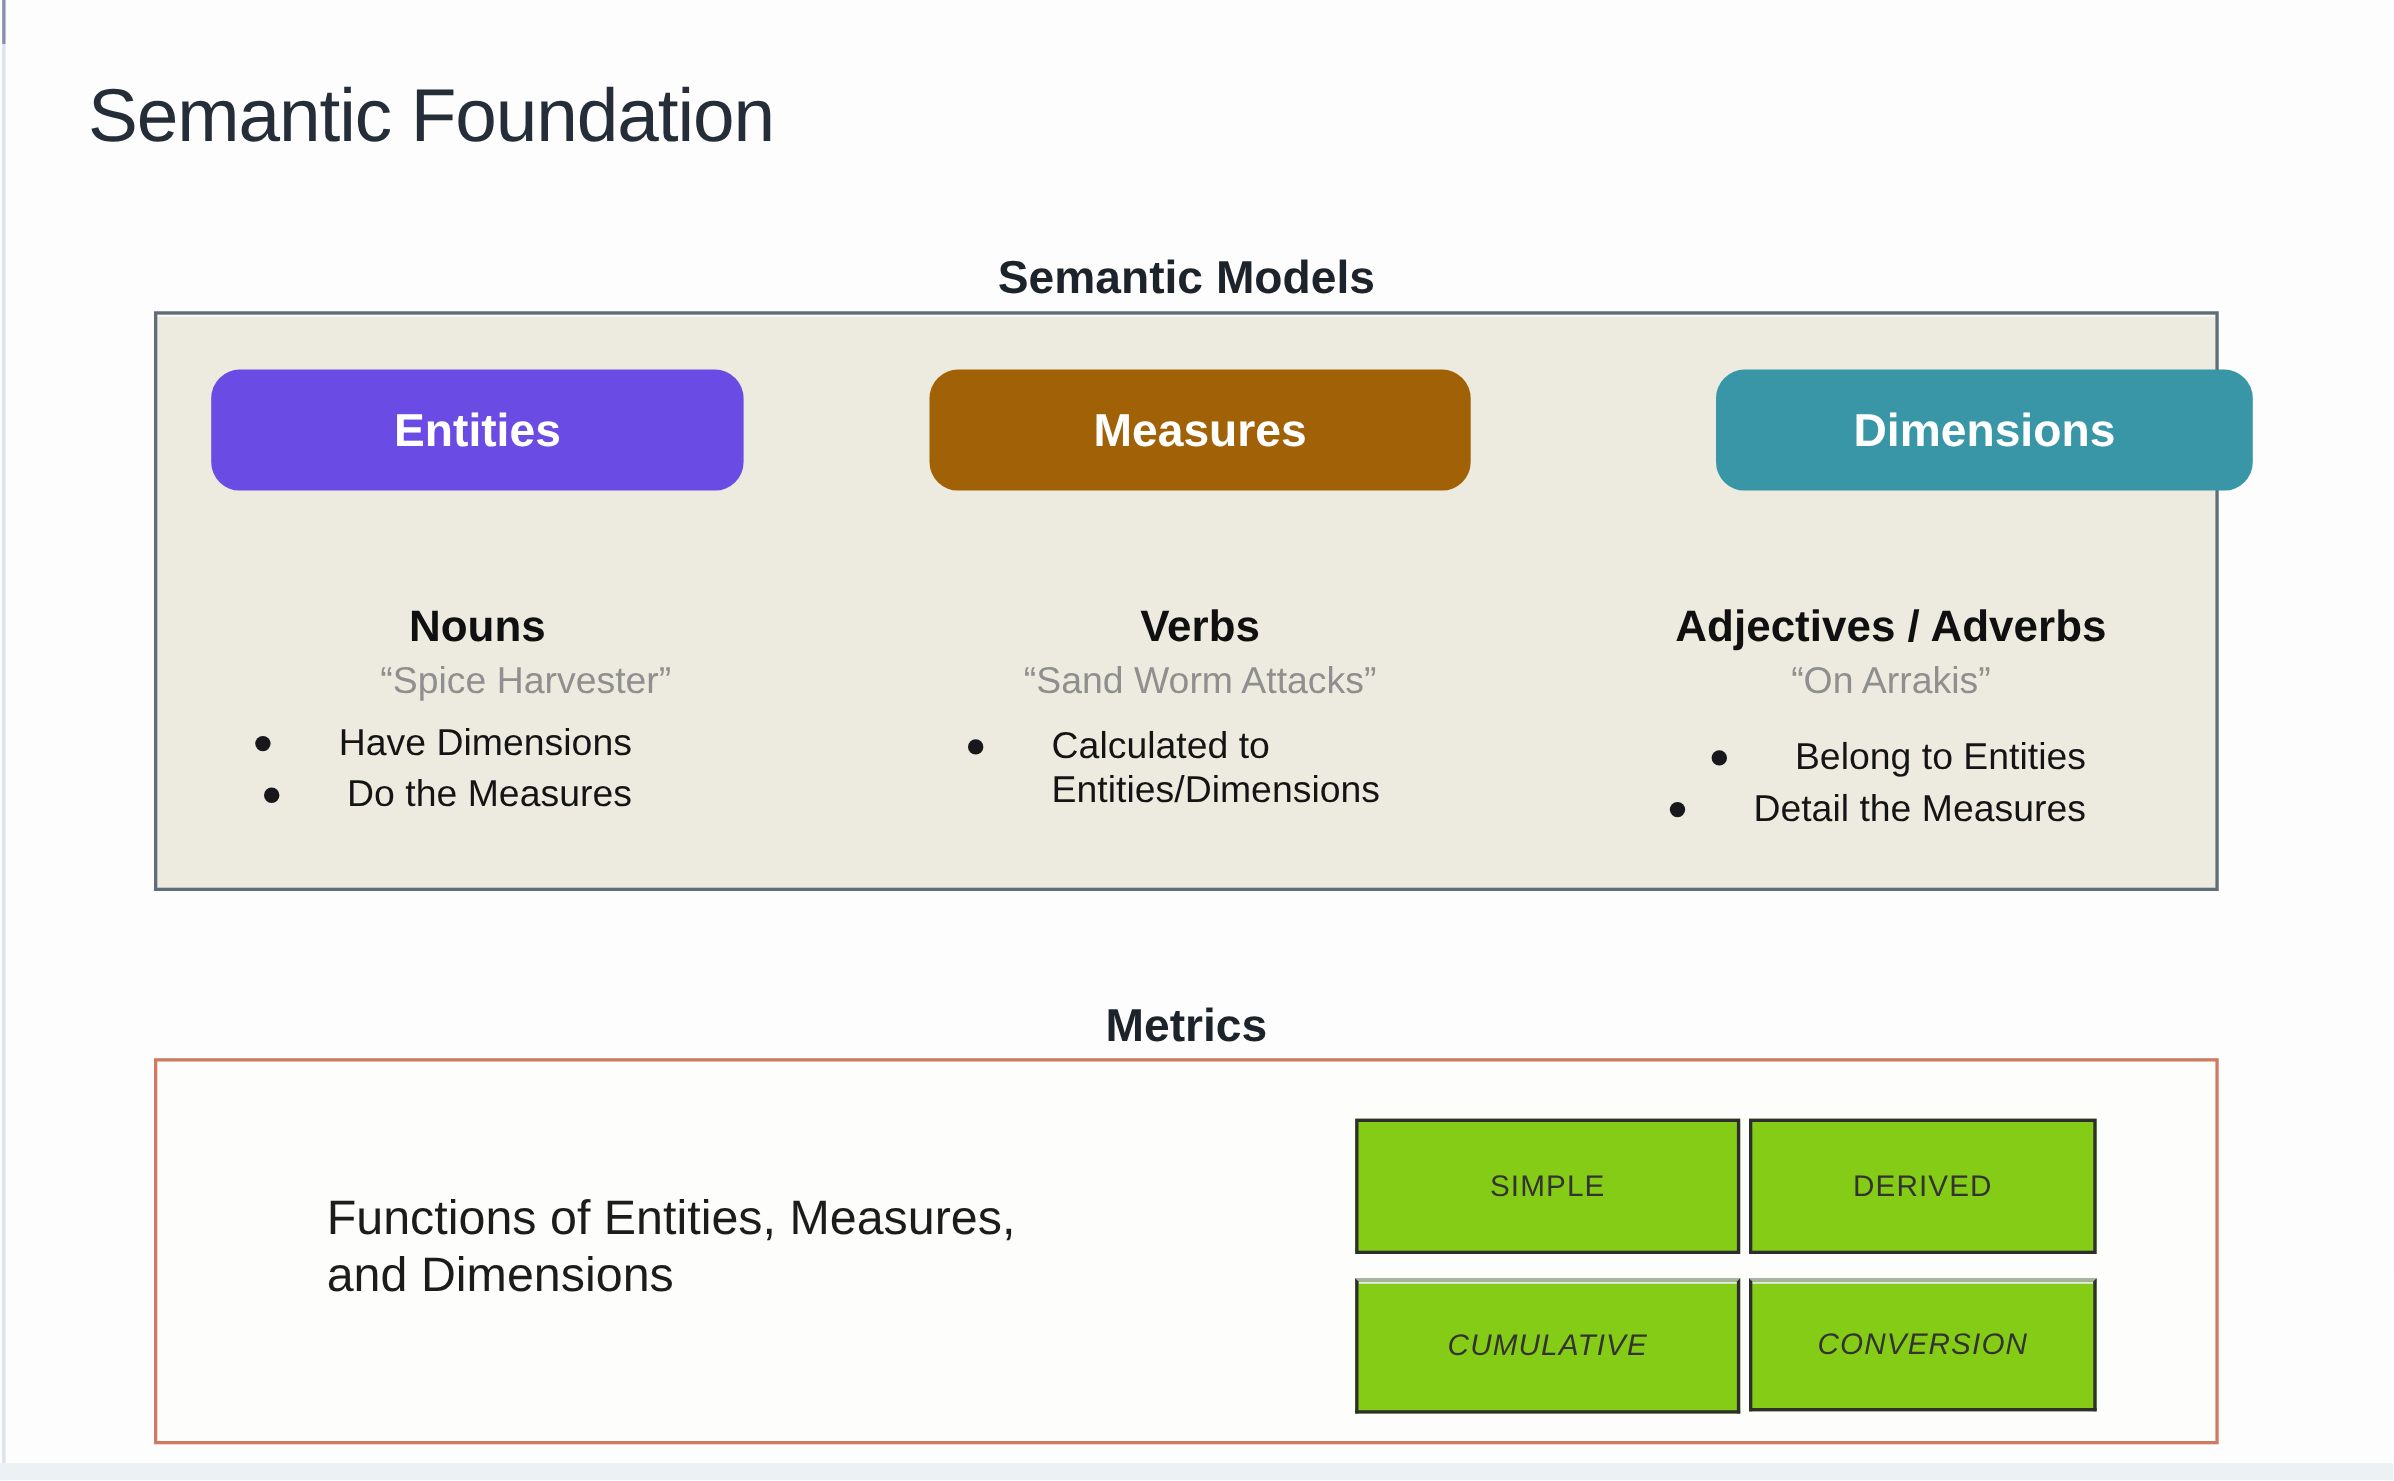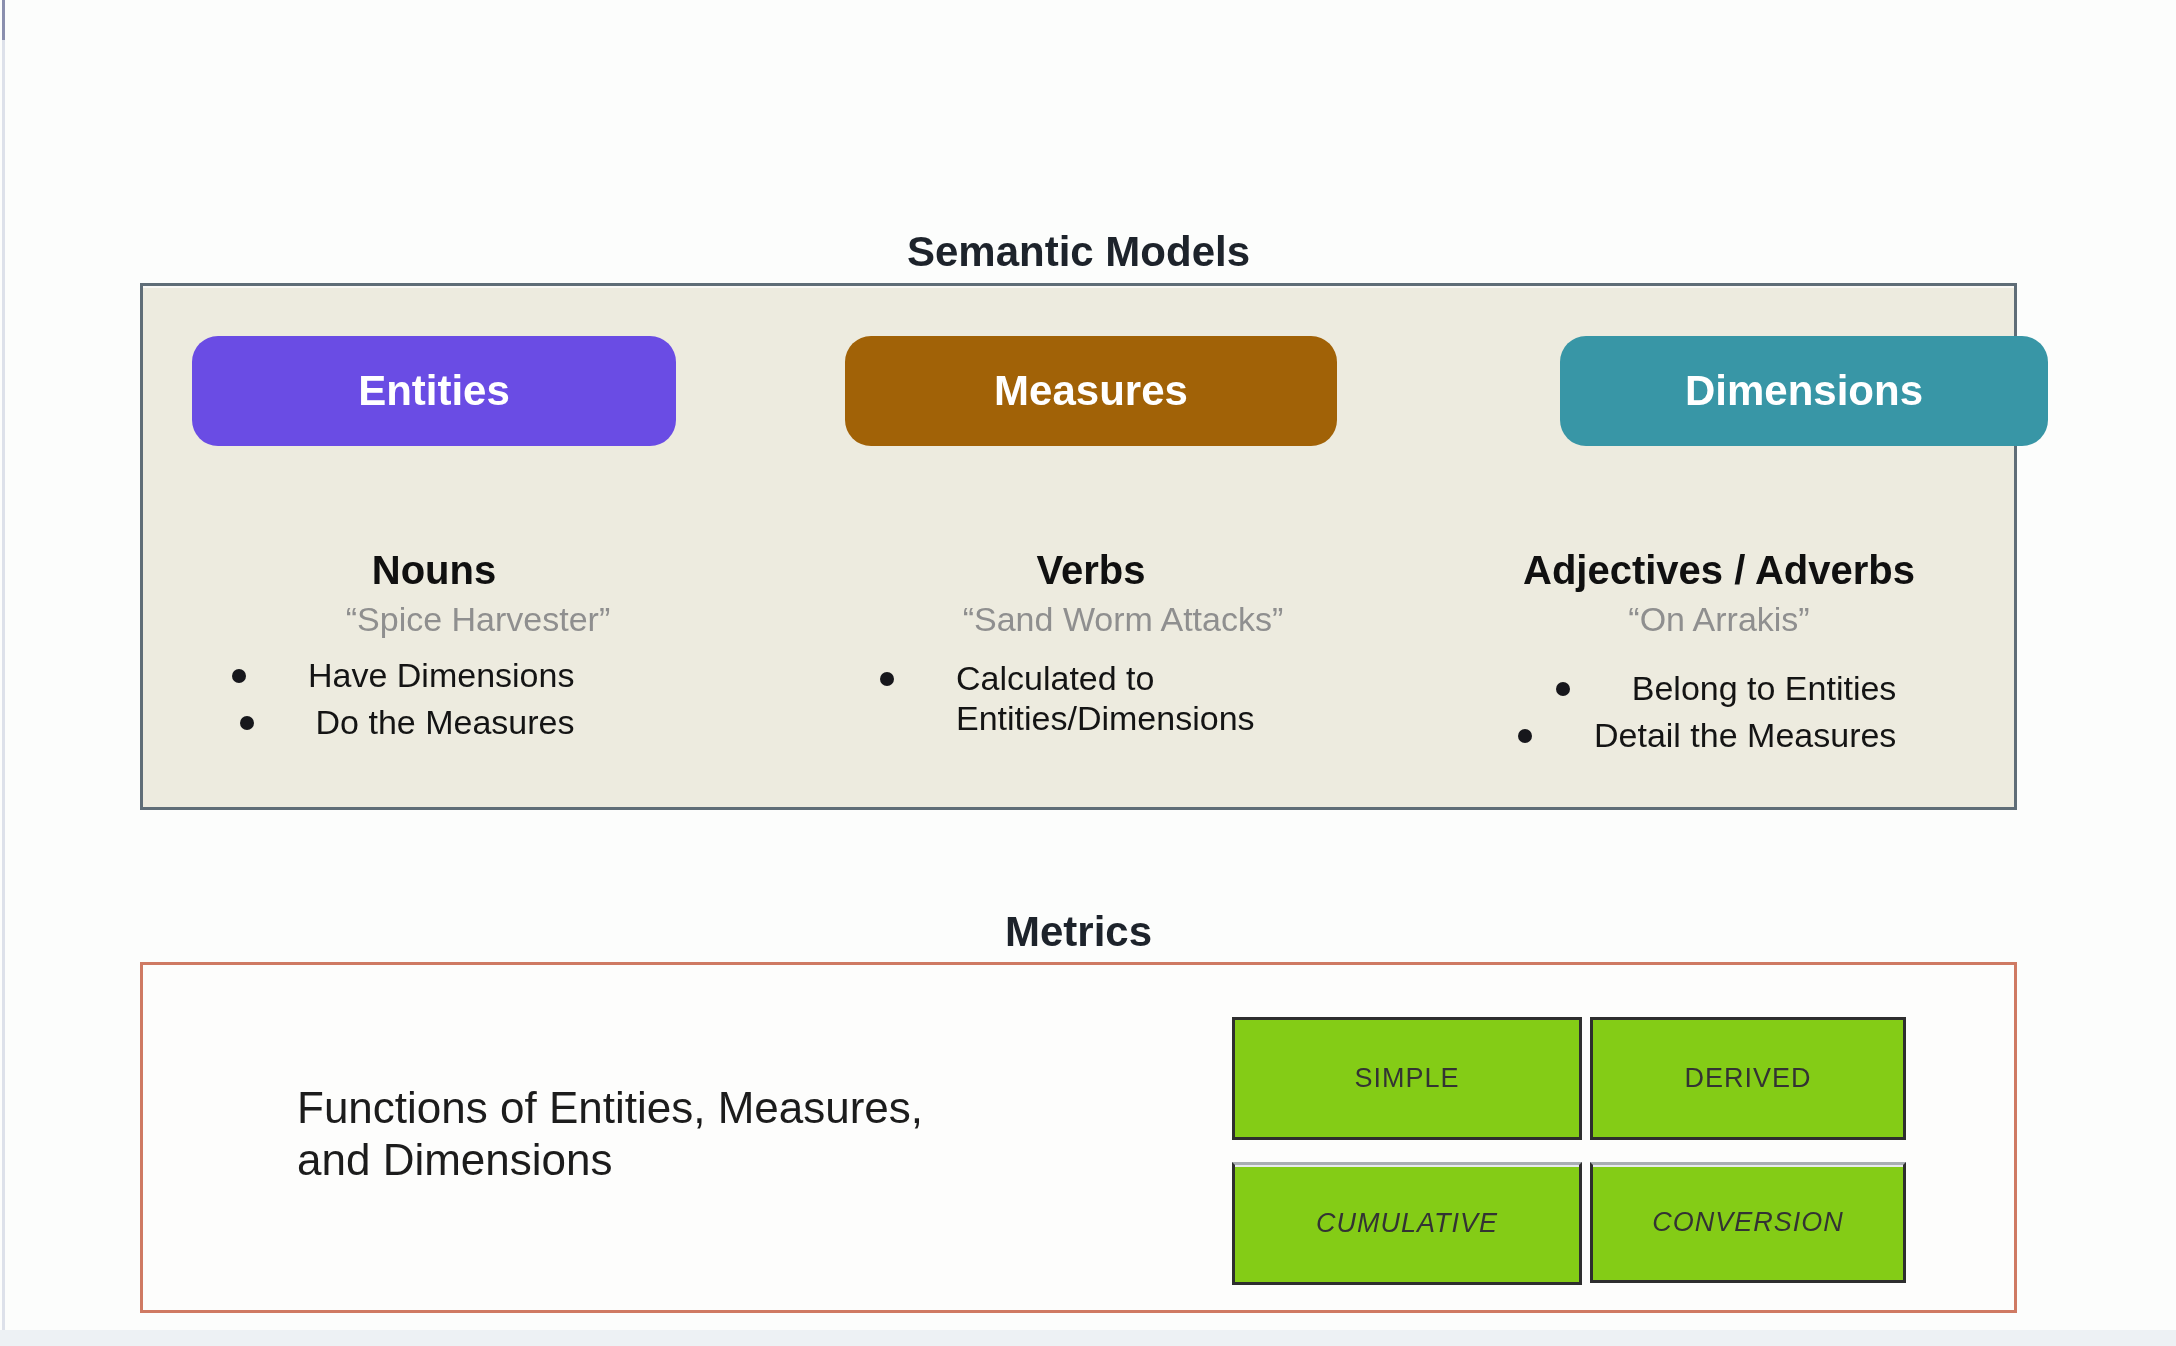--- a/index.html
+++ b/index.html
@@ -85,41 +85,42 @@
 </style>
 </head>
 <body>
 
 <div id="stage">
 
   <div class="left-edge-line"></div>
   <div class="left-edge-dark"></div>
   <div class="bottom-strip"></div>
 
+  <div class="slide-title">Semantic Foundation</div>
 
   <div class="section-heading" id="models-heading">Semantic Models</div>
 
   <div class="models-box"></div>
 
   <div class="pill" id="pill-entities" style="background: rgb(106, 76, 228);">
     <span>Entities</span>
   </div>
   <div class="pill" id="pill-measures" style="background: #a16207;">
     <span>Measures</span>
   </div>
   <div class="pill" id="pill-dimensions" style="background: rgb(56, 150, 166);">
     <span>Dimensions</span>
   </div>
 
   <div class="col-subtitle" style="left:434px;">Nouns</div>
   <div class="col-subtitle" style="left:1091px;">Verbs</div>
   <div class="col-subtitle" style="left:1719px;">Adjectives / Adverbs</div>
 
   <div class="col-quote" style="left:434px;margin-left:44px;">“Spice Harvester”</div>
-  <div class="col-quote" style="left:1091px;margin-left:32px;">“Sand Worm Attacks”</div>
+  <div class="col-quote" style="left:1091px;">“Sand Worm Attacks”</div>
   <div class="col-quote" style="left:1719px;">“On Arrakis”</div>
 
   <div class="bullet-group" id="bullets-entities">
     <div class="bullet-row">
       <span class="bullet-dot"></span>
       <span class="bullet-text">Have Dimensions</span>
     </div>
     <div class="bullet-row">
       <span class="bullet-dot"></span>
       <span class="bullet-text">Do the Measures</span>

